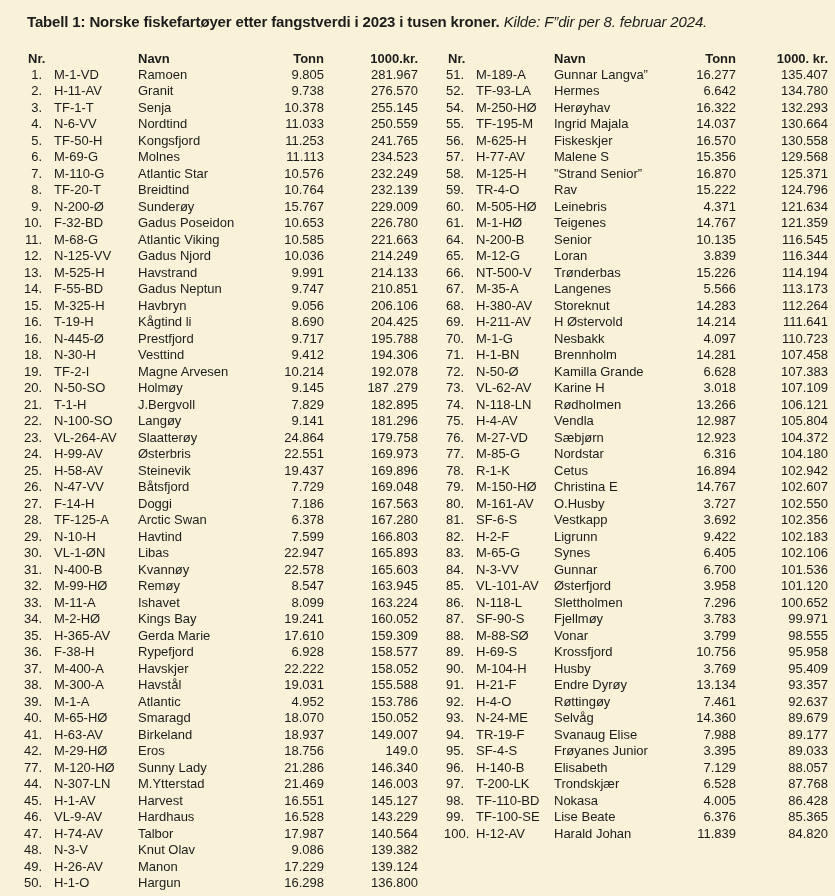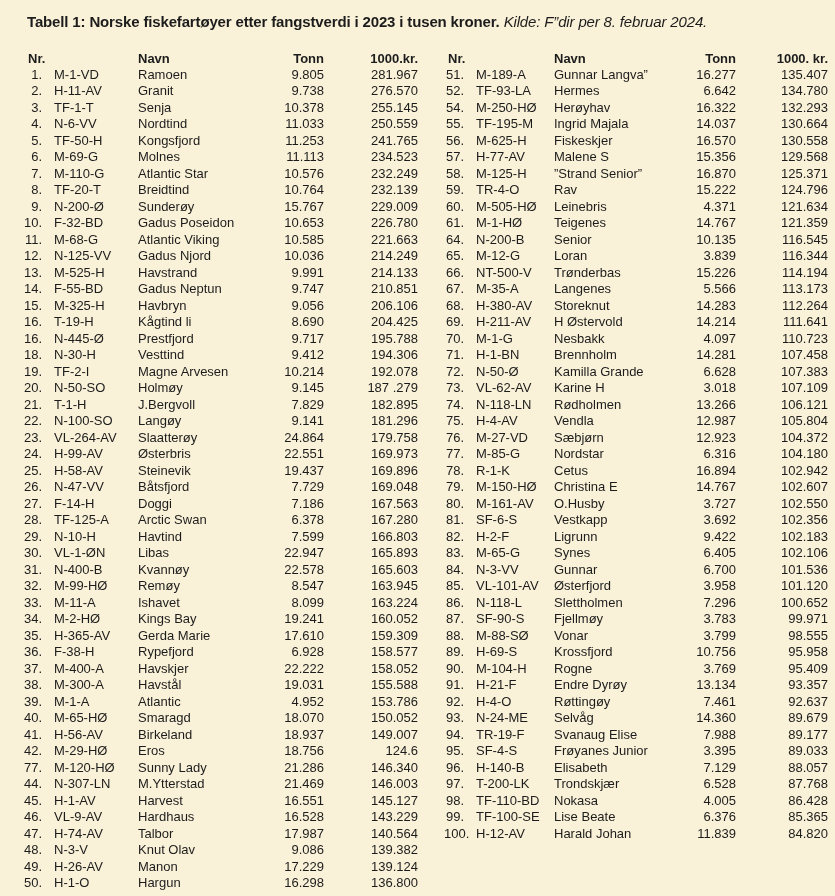--- a/index.html
+++ b/index.html
@@ -360,31 +360,31 @@
         </tr>
         <tr>
           <td class="c-nr">40.</td>
           <td class="c-reg">M-65-HØ</td>
           <td class="c-name">Smaragd</td>
           <td class="c-tonn">18.070</td>
           <td class="c-kr">150.052</td>
         </tr>
         <tr>
           <td class="c-nr">41.</td>
-          <td class="c-reg">H-56-AV</td>
+          <td class="c-reg">H-63-AV</td>
           <td class="c-name">Birkeland</td>
           <td class="c-tonn">18.937</td>
           <td class="c-kr">149.007</td>
         </tr>
         <tr>
           <td class="c-nr">42.</td>
           <td class="c-reg">M-29-HØ</td>
           <td class="c-name">Eros</td>
           <td class="c-tonn">18.756</td>
-          <td class="c-kr">124.6</td>
+          <td class="c-kr">149.0</td>
         </tr>
         <tr>
           <td class="c-nr">77.</td>
           <td class="c-reg">M-120-HØ</td>
           <td class="c-name">Sunny Lady</td>
           <td class="c-tonn">21.286</td>
           <td class="c-kr">146.340</td>
         </tr>
         <tr>
           <td class="c-nr">44.</td>
@@ -703,21 +703,21 @@
         <tr>
           <td class="c-nr">89.</td>
           <td class="c-reg">H-69-S</td>
           <td class="c-name">Krossfjord</td>
           <td class="c-tonn">10.756</td>
           <td class="c-kr">95.958</td>
         </tr>
         <tr>
           <td class="c-nr">90.</td>
           <td class="c-reg">M-104-H</td>
-          <td class="c-name">Rogne</td>
+          <td class="c-name">Husby</td>
           <td class="c-tonn">3.769</td>
           <td class="c-kr">95.409</td>
         </tr>
         <tr>
           <td class="c-nr">91.</td>
           <td class="c-reg">H-21-F</td>
           <td class="c-name">Endre Dyrøy</td>
           <td class="c-tonn">13.134</td>
           <td class="c-kr">93.357</td>
         </tr>

